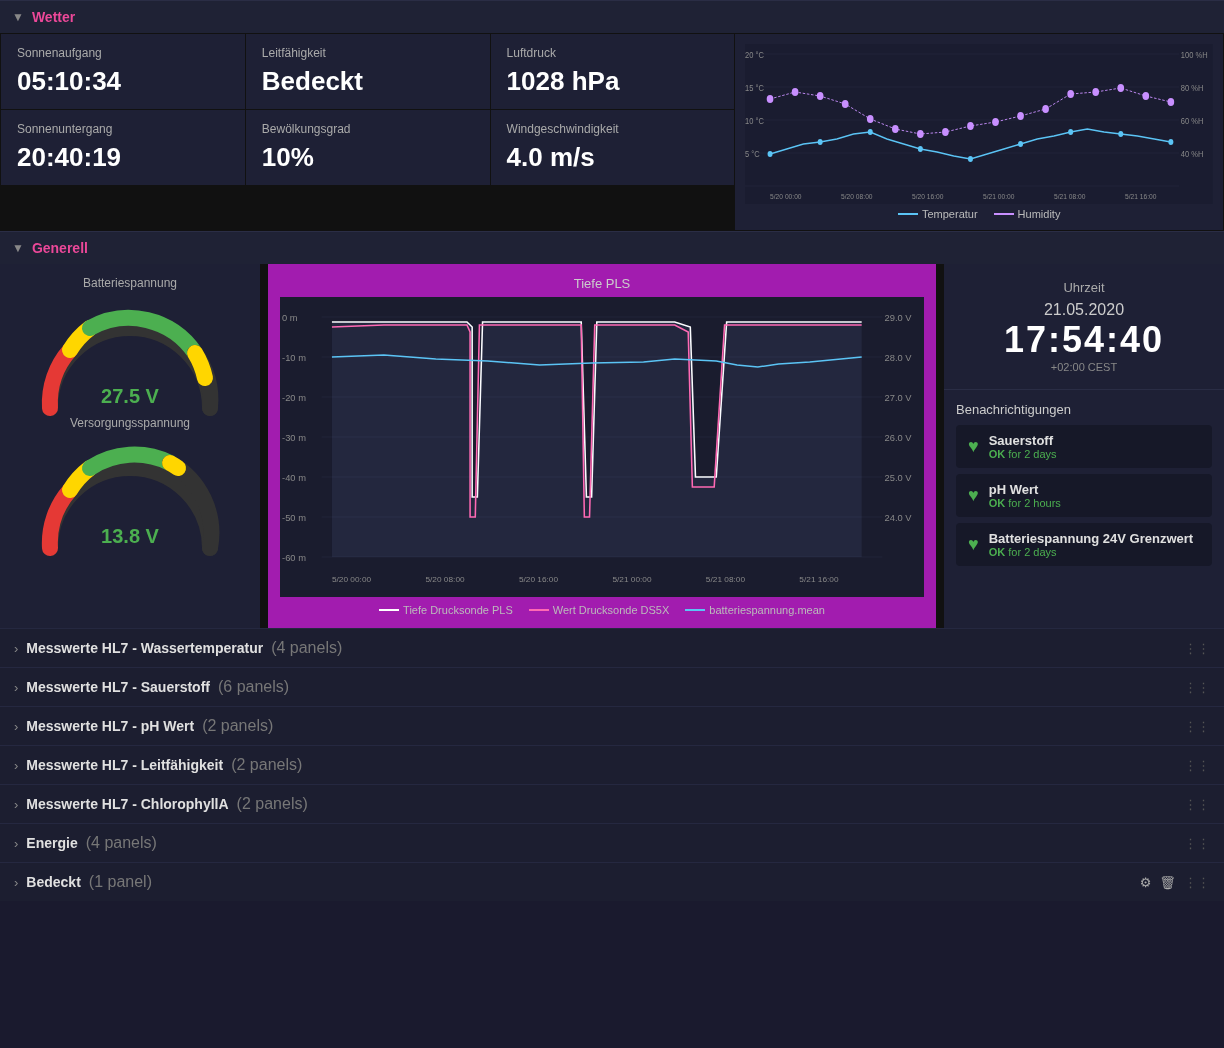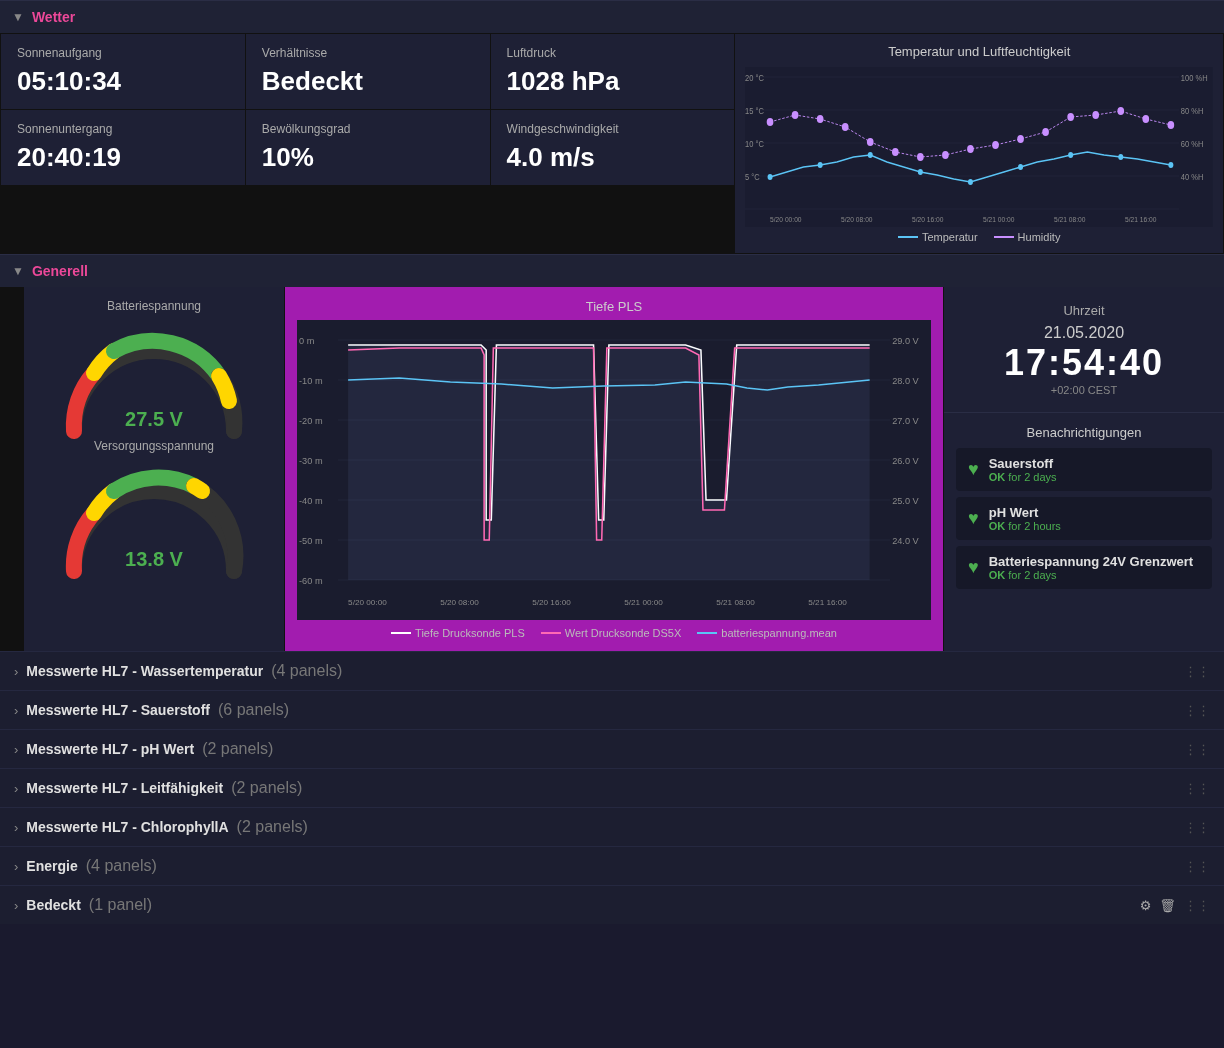--- a/index.html
+++ b/index.html
@@ -97,21 +97,21 @@
     }
     .uhrzeit-tz {
       font-size: 11px;
       color: #888;
     }
     .benach-block { padding: 12px; }
     .benach-title {
       font-size: 13px;
       color: #ccc;
       margin-bottom: 8px;
-      text-align: center;
+      text-align: left;
     }
     .benach-item {
       background: #161828;
       border-radius: 4px;
       padding: 8px 12px;
       margin-bottom: 6px;
       display: flex;
       align-items: center;
       gap: 10px;
     }
@@ -179,41 +179,40 @@
         <div class="label">Sonnenaufgang</div>
         <div class="value">05:10:34</div>
       </div>
       <div class="wetter-card">
         <div class="label">Sonnenuntergang</div>
         <div class="value">20:40:19</div>
       </div>
     </div>
     <div style="display:grid; grid-template-columns:1fr; gap:1px;">
       <div class="wetter-card">
-        <div class="label">Verhältnisse</div>
+        <div class="label">Leitfähigkeit</div>
         <div class="value">Bedeckt</div>
       </div>
       <div class="wetter-card">
         <div class="label">Bewölkungsgrad</div>
         <div class="value">10%</div>
       </div>
     </div>
     <div style="display:grid; grid-template-columns:1fr; gap:1px;">
       <div class="wetter-card">
         <div class="label">Luftdruck</div>
         <div class="value">1028 hPa</div>
       </div>
       <div class="wetter-card">
         <div class="label">Windgeschwindigkeit</div>
         <div class="value">4.0 m/s</div>
       </div>
     </div>
 
     <div class="chart-panel" style="padding:10px; background:#1e2035;">
-      <div class="chart-title">Temperatur und Luftfeuchtigkeit</div>
       <div style="position:relative; height:160px;">
         <svg width="100%" height="160" viewBox="0 0 560 160" preserveAspectRatio="none">
 
           <rect width="560" height="160" fill="#1a1c30"></rect>
 
           <line x1="0" y1="10" x2="520" y2="10" stroke="#2a2d45" stroke-width="0.5"></line>
           <line x1="0" y1="43" x2="520" y2="43" stroke="#2a2d45" stroke-width="0.5"></line>
           <line x1="0" y1="76" x2="520" y2="76" stroke="#2a2d45" stroke-width="0.5"></line>
           <line x1="0" y1="109" x2="520" y2="109" stroke="#2a2d45" stroke-width="0.5"></line>
           <line x1="0" y1="142" x2="520" y2="142" stroke="#2a2d45" stroke-width="0.5"></line>
@@ -280,21 +279,21 @@
       </div>
     </div>
   </div>
 </div>
 
 <div style="background:#1c1e30;">
   <div class="section-header">
     <span class="chevron">▼</span>
     <span class="title">Generell</span>
   </div>
-  <div style="display:grid; grid-template-columns:260px 1fr 280px; gap:1px; background:#111;padding-left:24px;">
+  <div style="display:grid; grid-template-columns:260px 1fr 280px; gap:8px; background:#111;">
 
     <div style="background:#1e2035; display:flex; flex-direction:column; align-items:center; padding:12px; gap:8px;">
 
       <div style="font-size:12px;color:#aaa;">Batteriespannung</div>
       <div class="gauge-container">
         <svg width="200" height="120" viewBox="0 0 200 120">
 
           <path d="M 20 110 A 80 80 0 0 1 180 110" fill="none" stroke="#333" stroke-width="16" stroke-linecap="round"></path>
 
           <path d="M 20 110 A 80 80 0 0 1 40 52" fill="none" stroke="#e53935" stroke-width="16" stroke-linecap="round"></path>

